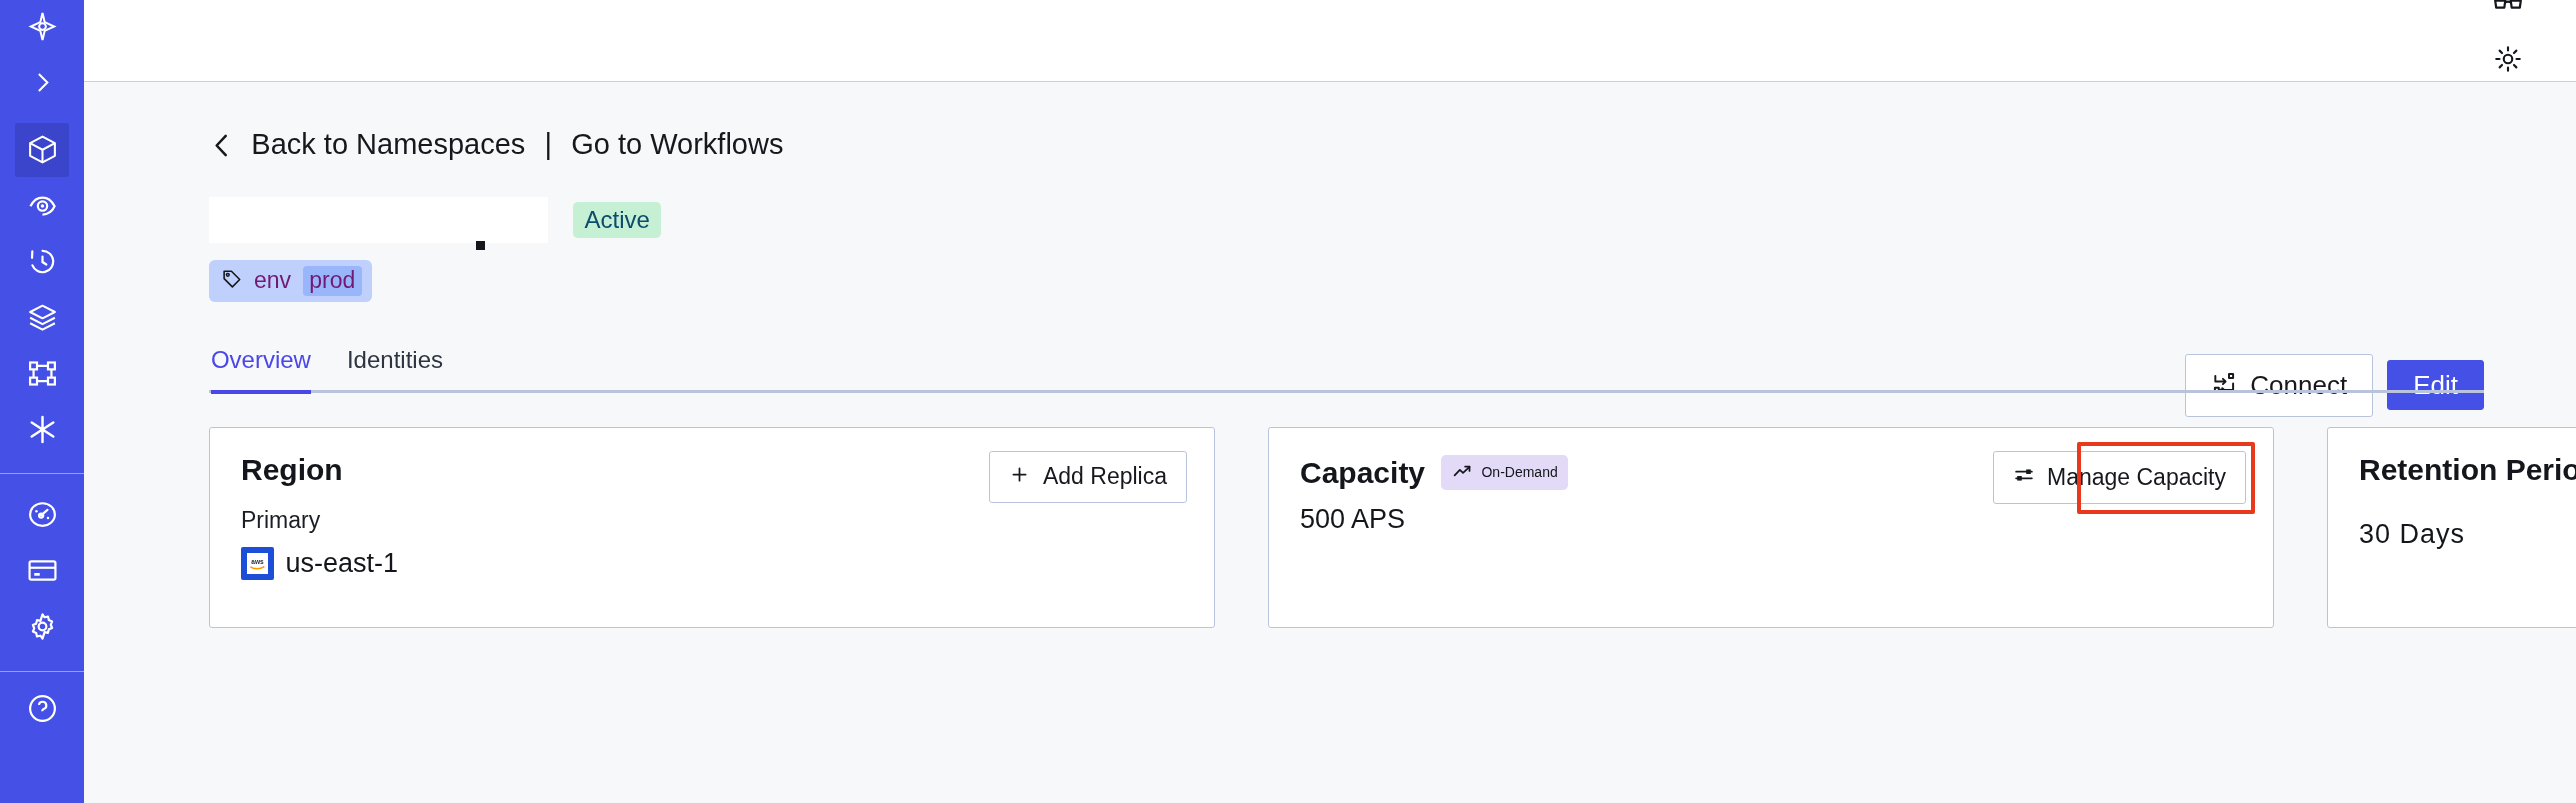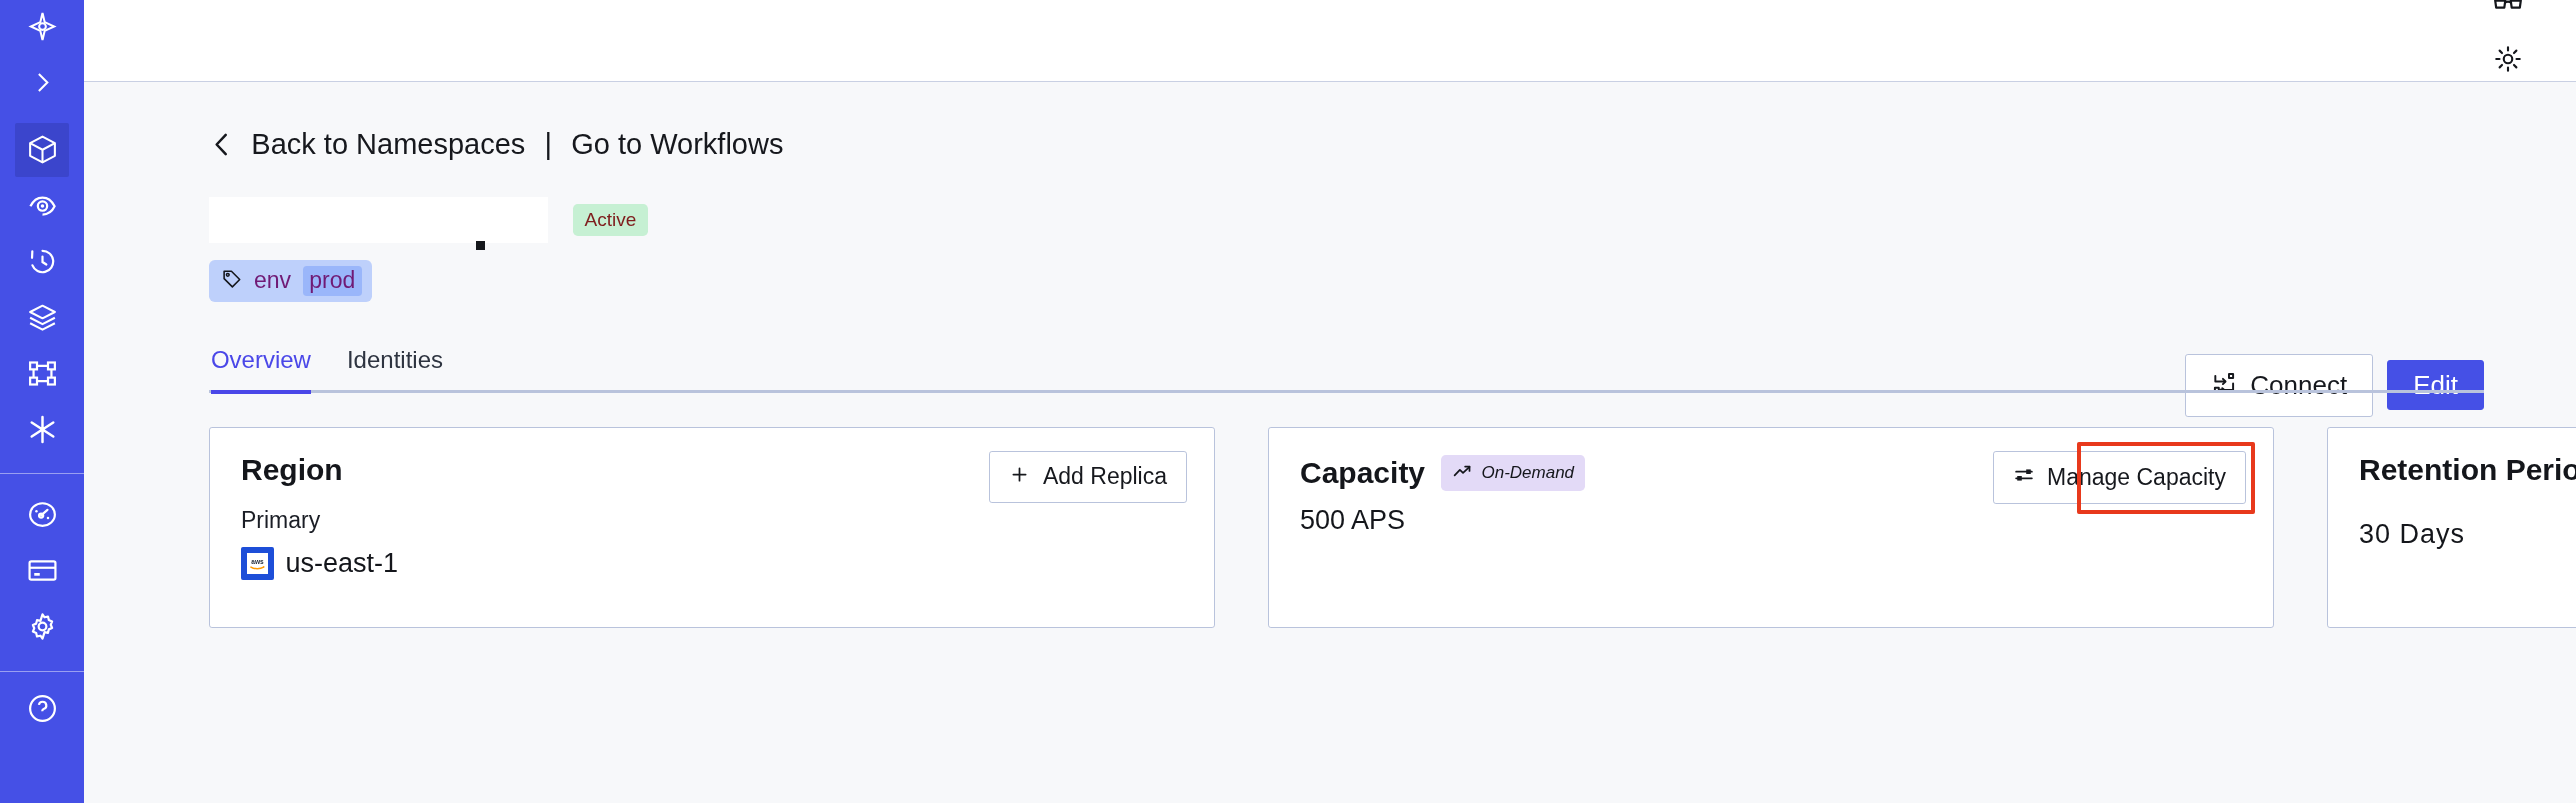--- a/index.html
+++ b/index.html
@@ -76,21 +76,21 @@
   
   .main {
     flex: 1 1 auto;
     background: #f7f8fa;
     padding: 0 92px 0 125px;
     position: relative;
     overflow: hidden;
   }
 
   .breadcrumb {
-    display: flex; align-items: flex-start; gap: 17.3px;
+    display: flex; align-items: center; gap: 17.3px;
     margin-top: 46px;
     font-size: 29px;
     color: #16181d;
     white-space: nowrap;
   }
   .breadcrumb .chev { display: flex; align-items: center; margin-top: 1.9px; }
   .bc-sep { color: #16181d; padding: 0 1.9px; font-size: 29px; }
 
   .title-row {
     display: flex; align-items: center;
@@ -105,22 +105,22 @@
   }
   .title-dot {
     position: absolute;
     left: 267px; top: 44px;
     width: 8.6px; height: 8.6px;
     background: #15171c;
   }
   .badge-active {
     margin-left: 25px;
     background: #c6f0d3;
-    color: #7f1d1d;
-    font-size: 19px;
+    color: #0c4a6e;
+    font-size: 24px;
     padding: 5.8px 11.5px 6.7px;
     border-radius: 4.8px;
     line-height: 1;
     white-space: nowrap;
   }
   .hdr-actions {
     position: absolute; right: 92px; top: 272px;
     display: flex; align-items: center; gap: 14px;
   }
   .btn {
@@ -213,26 +213,25 @@
     font-size: 30px;
     color: #14161b;
     font-weight: bold;
     line-height: 1;
     white-space: nowrap;
   }
   .badge-ondemand {
     display: inline-flex; align-items: center; gap: 8.6px;
     background: #e3daf7;
     color: #14161b;
-    font-size: 17px;
+    font-size: 14px;
     padding: 5.8px 10.5px 6.7px;
     border-radius: 4.8px;
     line-height: 1;
     white-space: nowrap;
-    font-style: italic;
   }
   .card-sub {
     font-size: 23px;
     color: #1b1e26;
     margin-top: 24px;
     line-height: 1;
   }
   .card-val {
     font-size: 27px;
     color: #14161b;

